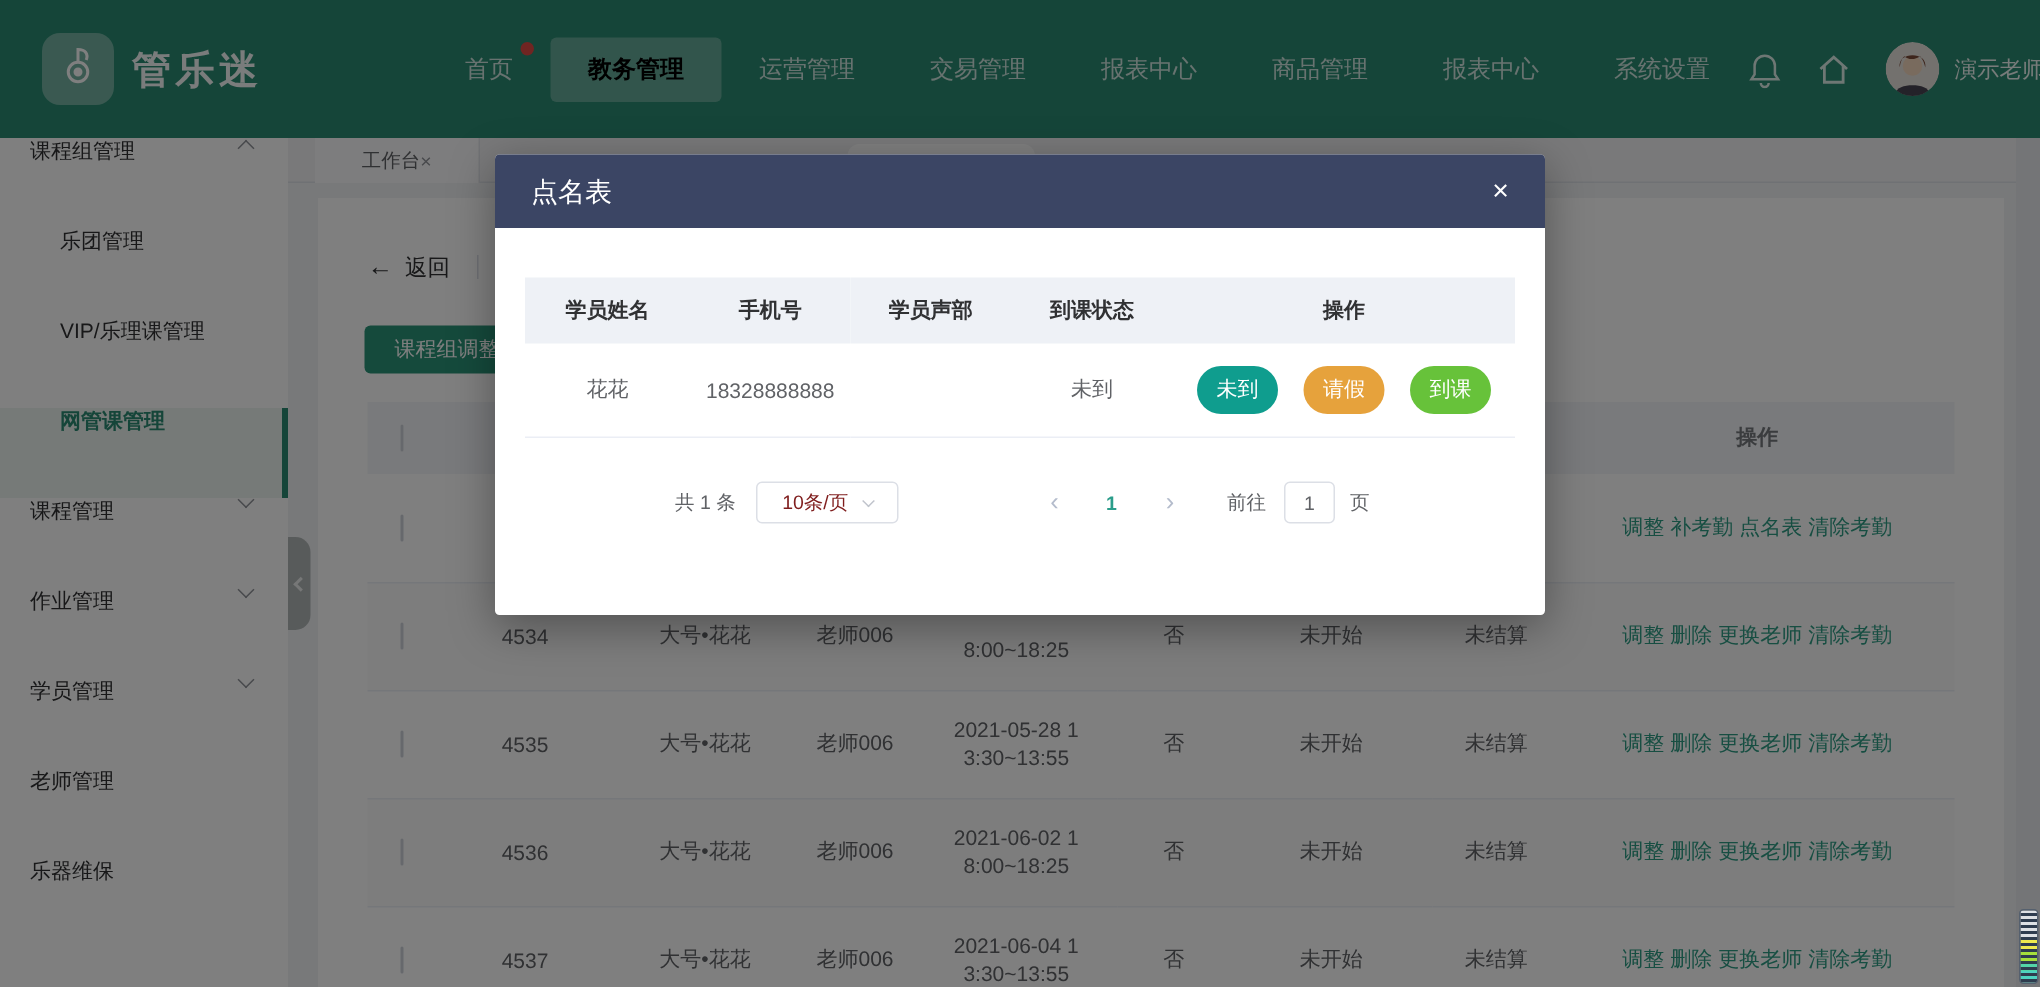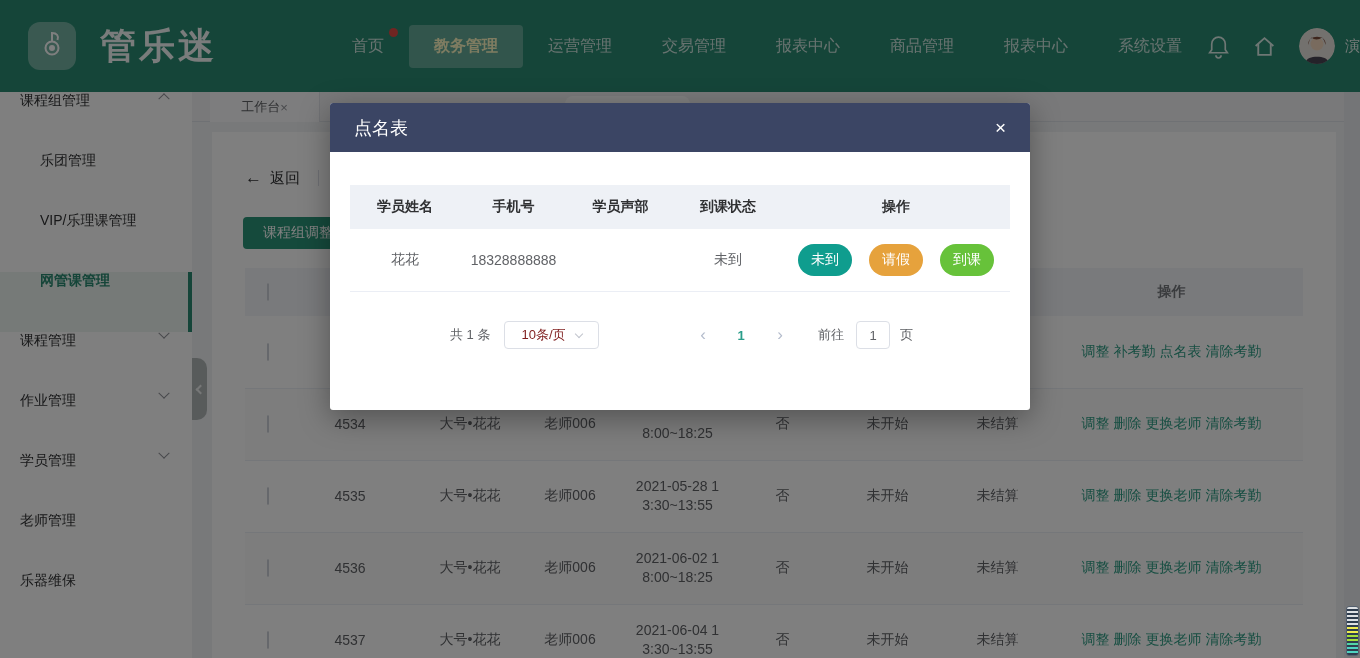--- a/index.html
+++ b/index.html
@@ -1,24 +1,24 @@
 <!DOCTYPE html>
 <html><head>
 <meta charset="utf-8">
 <style>
   *{margin:0;padding:0;box-sizing:border-box}
   html,body{width:1360px;height:658px;overflow:hidden;font-family:"Liberation Sans","DejaVu Sans",sans-serif;background:#f0f2f5;position:relative}
 
   
   .navbar{position:absolute;left:0;top:0;width:1360px;height:92px;background:#2a8b72;display:flex;align-items:center;z-index:1}
   .logo-box{width:48px;height:48px;border-radius:12px;background:rgba(255,255,255,.35);margin-left:28px;display:flex;align-items:center;justify-content:center;flex:none;cursor:pointer}
-  .brand{color:rgba(255,255,255,.95);font-size:36px;font-weight:700;margin-left:24px;letter-spacing:3px;white-space:nowrap}
+  .brand{color:rgba(255,255,255,.95);font-size:26px;font-weight:700;margin-left:12px;letter-spacing:3px;white-space:nowrap}
   .nav-menu{display:flex;align-items:center;margin-left:110px}
   .nav-item{position:relative;color:rgba(255,255,255,.78);font-size:16px;padding:11px 25px;cursor:pointer;white-space:nowrap}
-  .nav-item.active{background:rgba(255,255,255,.28);border-radius:4px;color:#fef9c3;font-weight:700}
+  .nav-item.active{background:rgba(255,255,255,.28);border-radius:4px;color:#000000;font-weight:700}
   .badge-dot{position:absolute;top:3px;right:11px;width:9px;height:9px;border-radius:50%;background:#e04a45}
   .nav-right{margin-left:auto;margin-right:28px;display:flex;align-items:center;gap:22px}
   .icon-btn{display:flex;align-items:center;cursor:pointer}
   .avatar{width:36px;height:36px;border-radius:50%;overflow:hidden;flex:none;cursor:pointer}
   .user-name{color:rgba(255,255,255,.92);font-size:15px;margin-left:-12px;cursor:pointer;white-space:nowrap}
 
   
   .sidebar{position:absolute;left:0;top:92px;width:192px;height:566px;background:#fff;z-index:1}
   .side-item{height:60px;display:flex;padding-left:20px;font-size:14px;color:#303133;position:relative;cursor:pointer}
   .side-item.child{padding-left:40px}

